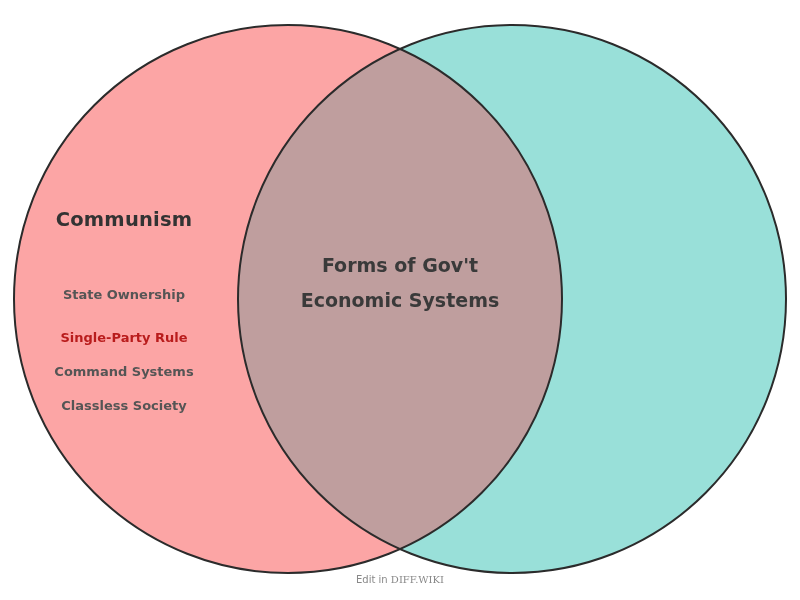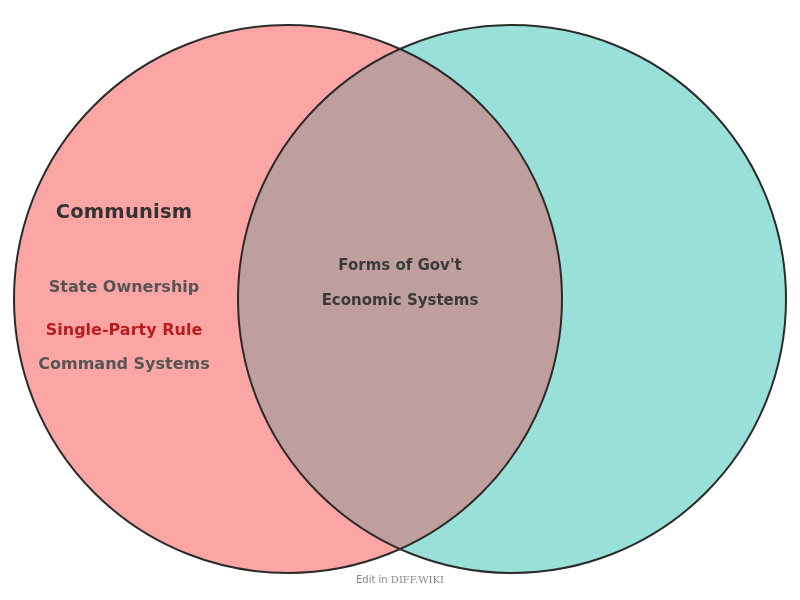--- a/index.html
+++ b/index.html
@@ -60,34 +60,34 @@
 
   .group-items {
     list-style: none;
     margin: 0;
     padding: 0;
   }
 
   .group-items li {
     font-family: "DejaVu Sans", "Liberation Sans", sans-serif;
     font-weight: bold;
-    font-size: 16px;
+    font-size: 13px;
     color: #555555;
     white-space: nowrap;
     line-height: 1;
     height: 34px;
     display: flex;
     align-items: center;
     justify-content: center;
   }
 
   
   #left-group {
     left: 4px;
-    top: 202px;
+    top: 210px;
     width: 240px;
   }
   #left-group .group-items {
     margin-top: 48px;
   }
 
   
   #right-group {
     left: 555px;
     top: 194px;
@@ -102,21 +102,21 @@
     left: 280px;
     top: 194px;
     width: 240px;
   }
   #center-group .group-items {
     margin-top: 54px;
   }
   #center-group .group-items li {
     height: 35px;
     color: #3a3a3a;
-    font-size: 15px;
+    font-size: 19px;
   }
 
   
   #footer-credit {
     position: absolute;
     left: 0;
     top: 570px;
     width: 800px;
     text-align: center;
     font-size: 10px;
@@ -156,20 +156,21 @@
   </svg>
 
   <div class="text-layer">
 
     <div class="group-col" id="left-group">
       <div class="group-title" style="color: rgb(51, 51, 51);">Communism</div>
       <ul class="group-items" id="left-items">
           <li style="color: rgb(85, 85, 85);">State Ownership</li>
           <li style="color: #b91c1c; margin-top: 9px;">Single-Party Rule</li>
           <li style="color: rgb(85, 85, 85);">Command Systems</li>
+          <li style="color: rgb(85, 85, 85);">Classless Society</li>
         </ul>
     </div>
 
     <div class="group-col" id="center-group">
       <div class="group-title"></div>
       <ul class="group-items" id="center-items">
           <li style="color: rgb(58, 58, 58);">Forms of Gov't</li>
           <li style="color: rgb(58, 58, 58);">Economic Systems</li>
         </ul>
     </div>

